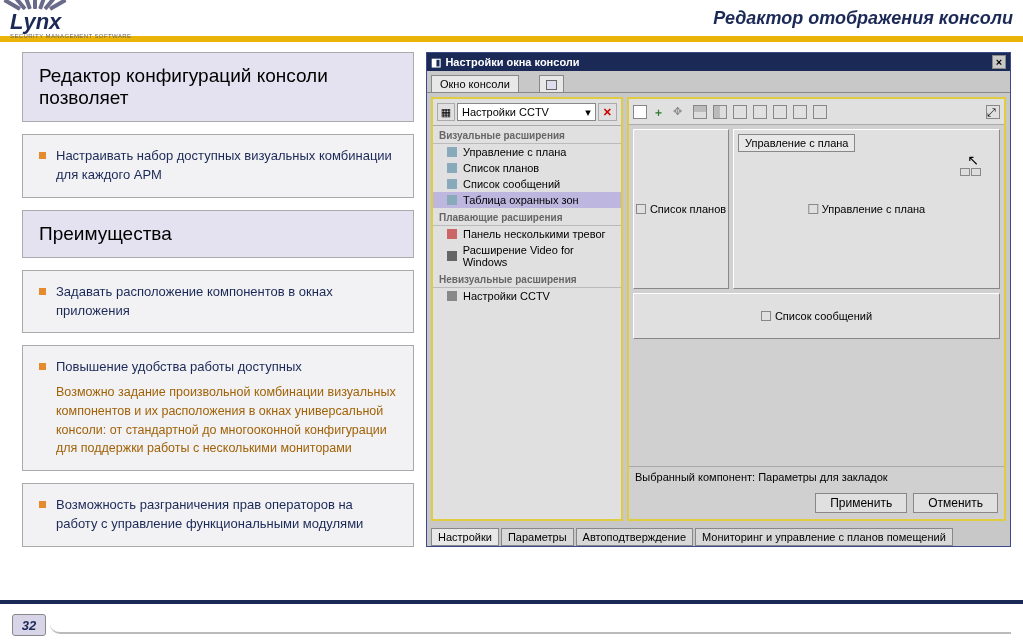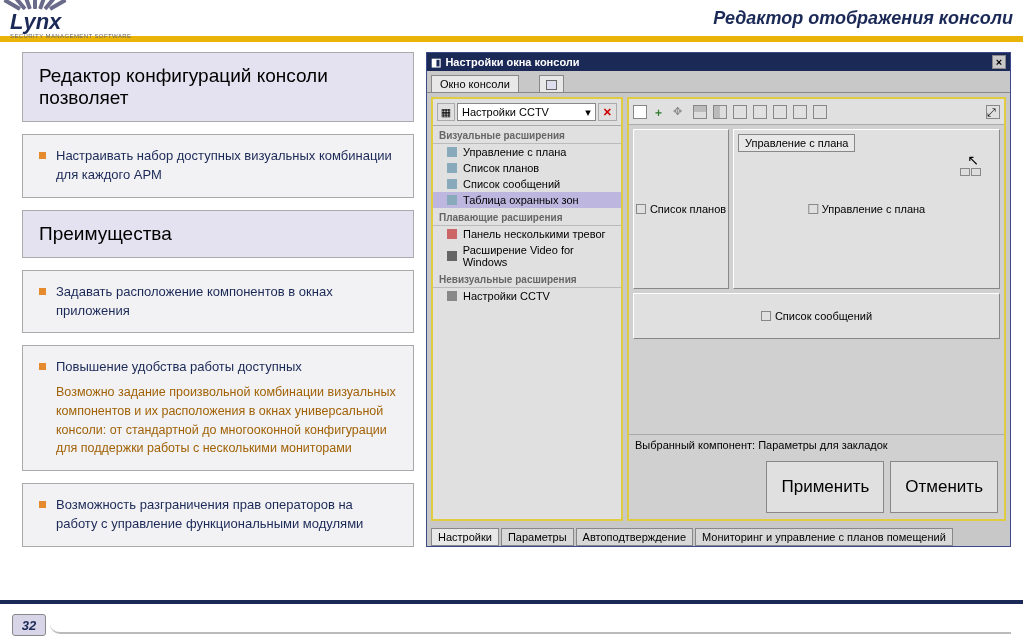--- a/index.html
+++ b/index.html
@@ -65,21 +65,21 @@
 .tab-chip { background:#e8e8e8; border:1px solid #888; padding:2px 6px; margin:4px 0 0 4px; font-size:11px; }
 .cursor { position:absolute; top:22px; right:20px; font-size:14px; }
 .mini-layout { position:absolute; top:38px; right:18px; display:flex; gap:1px; }
 .mini-layout span{ width:10px; height:8px; border:1px solid #888; background:#ddd;}
 .cell.fullrow { grid-column: 1 / span 2; }
 
 .sel-bar { padding: 4px 6px; font-size: 11px; border-top: 1px solid #aaa; background:#d0d0d0; }
 .chk-row { padding: 4px 6px; text-align: right; font-size: 11px; background:#d0d0d0; }
 .chk-row input { vertical-align: middle; margin-right: 4px; }
 .btn-row { padding: 6px; display:flex; justify-content:flex-end; gap:6px; background:#d0d0d0; }
-.btn-row button { font-size:17px; padding: 15px 14px; background:#e0e0e0; border:1px solid #888; }
+.btn-row button { font-size:12px; padding: 2px 14px; background:#e0e0e0; border:1px solid #888; }
 
 .bottom-tabs { background:#c8c8c8; display:flex; padding: 3px 4px 0; gap:2px; font-size:11px; }
 .bottom-tabs .bt { background:#d8d8d8; border:1px solid #888; padding:2px 6px; }
 .bottom-tabs .bt.act { background:#e8e8e8; }
 
 
 .footer { position: absolute; bottom: 0; left:0; right:0; height: 40px; }
 .foot-line { height: 4px; background: #1b2957; margin-bottom: 6px; }
 .page-badge { position:absolute; left:12px; bottom:4px; width:34px; height:22px; background:#d9d5e8; border:1px solid #888; border-radius:3px; display:flex; align-items:center; justify-content:center; font-size:13px; font-weight:bold; color:#1b2957; font-style: italic; }
 .swoosh { position:absolute; left:50px; bottom:6px; right:12px; height:10px; border-bottom:2px solid #bbb; border-radius: 0 0 0 40px; }

